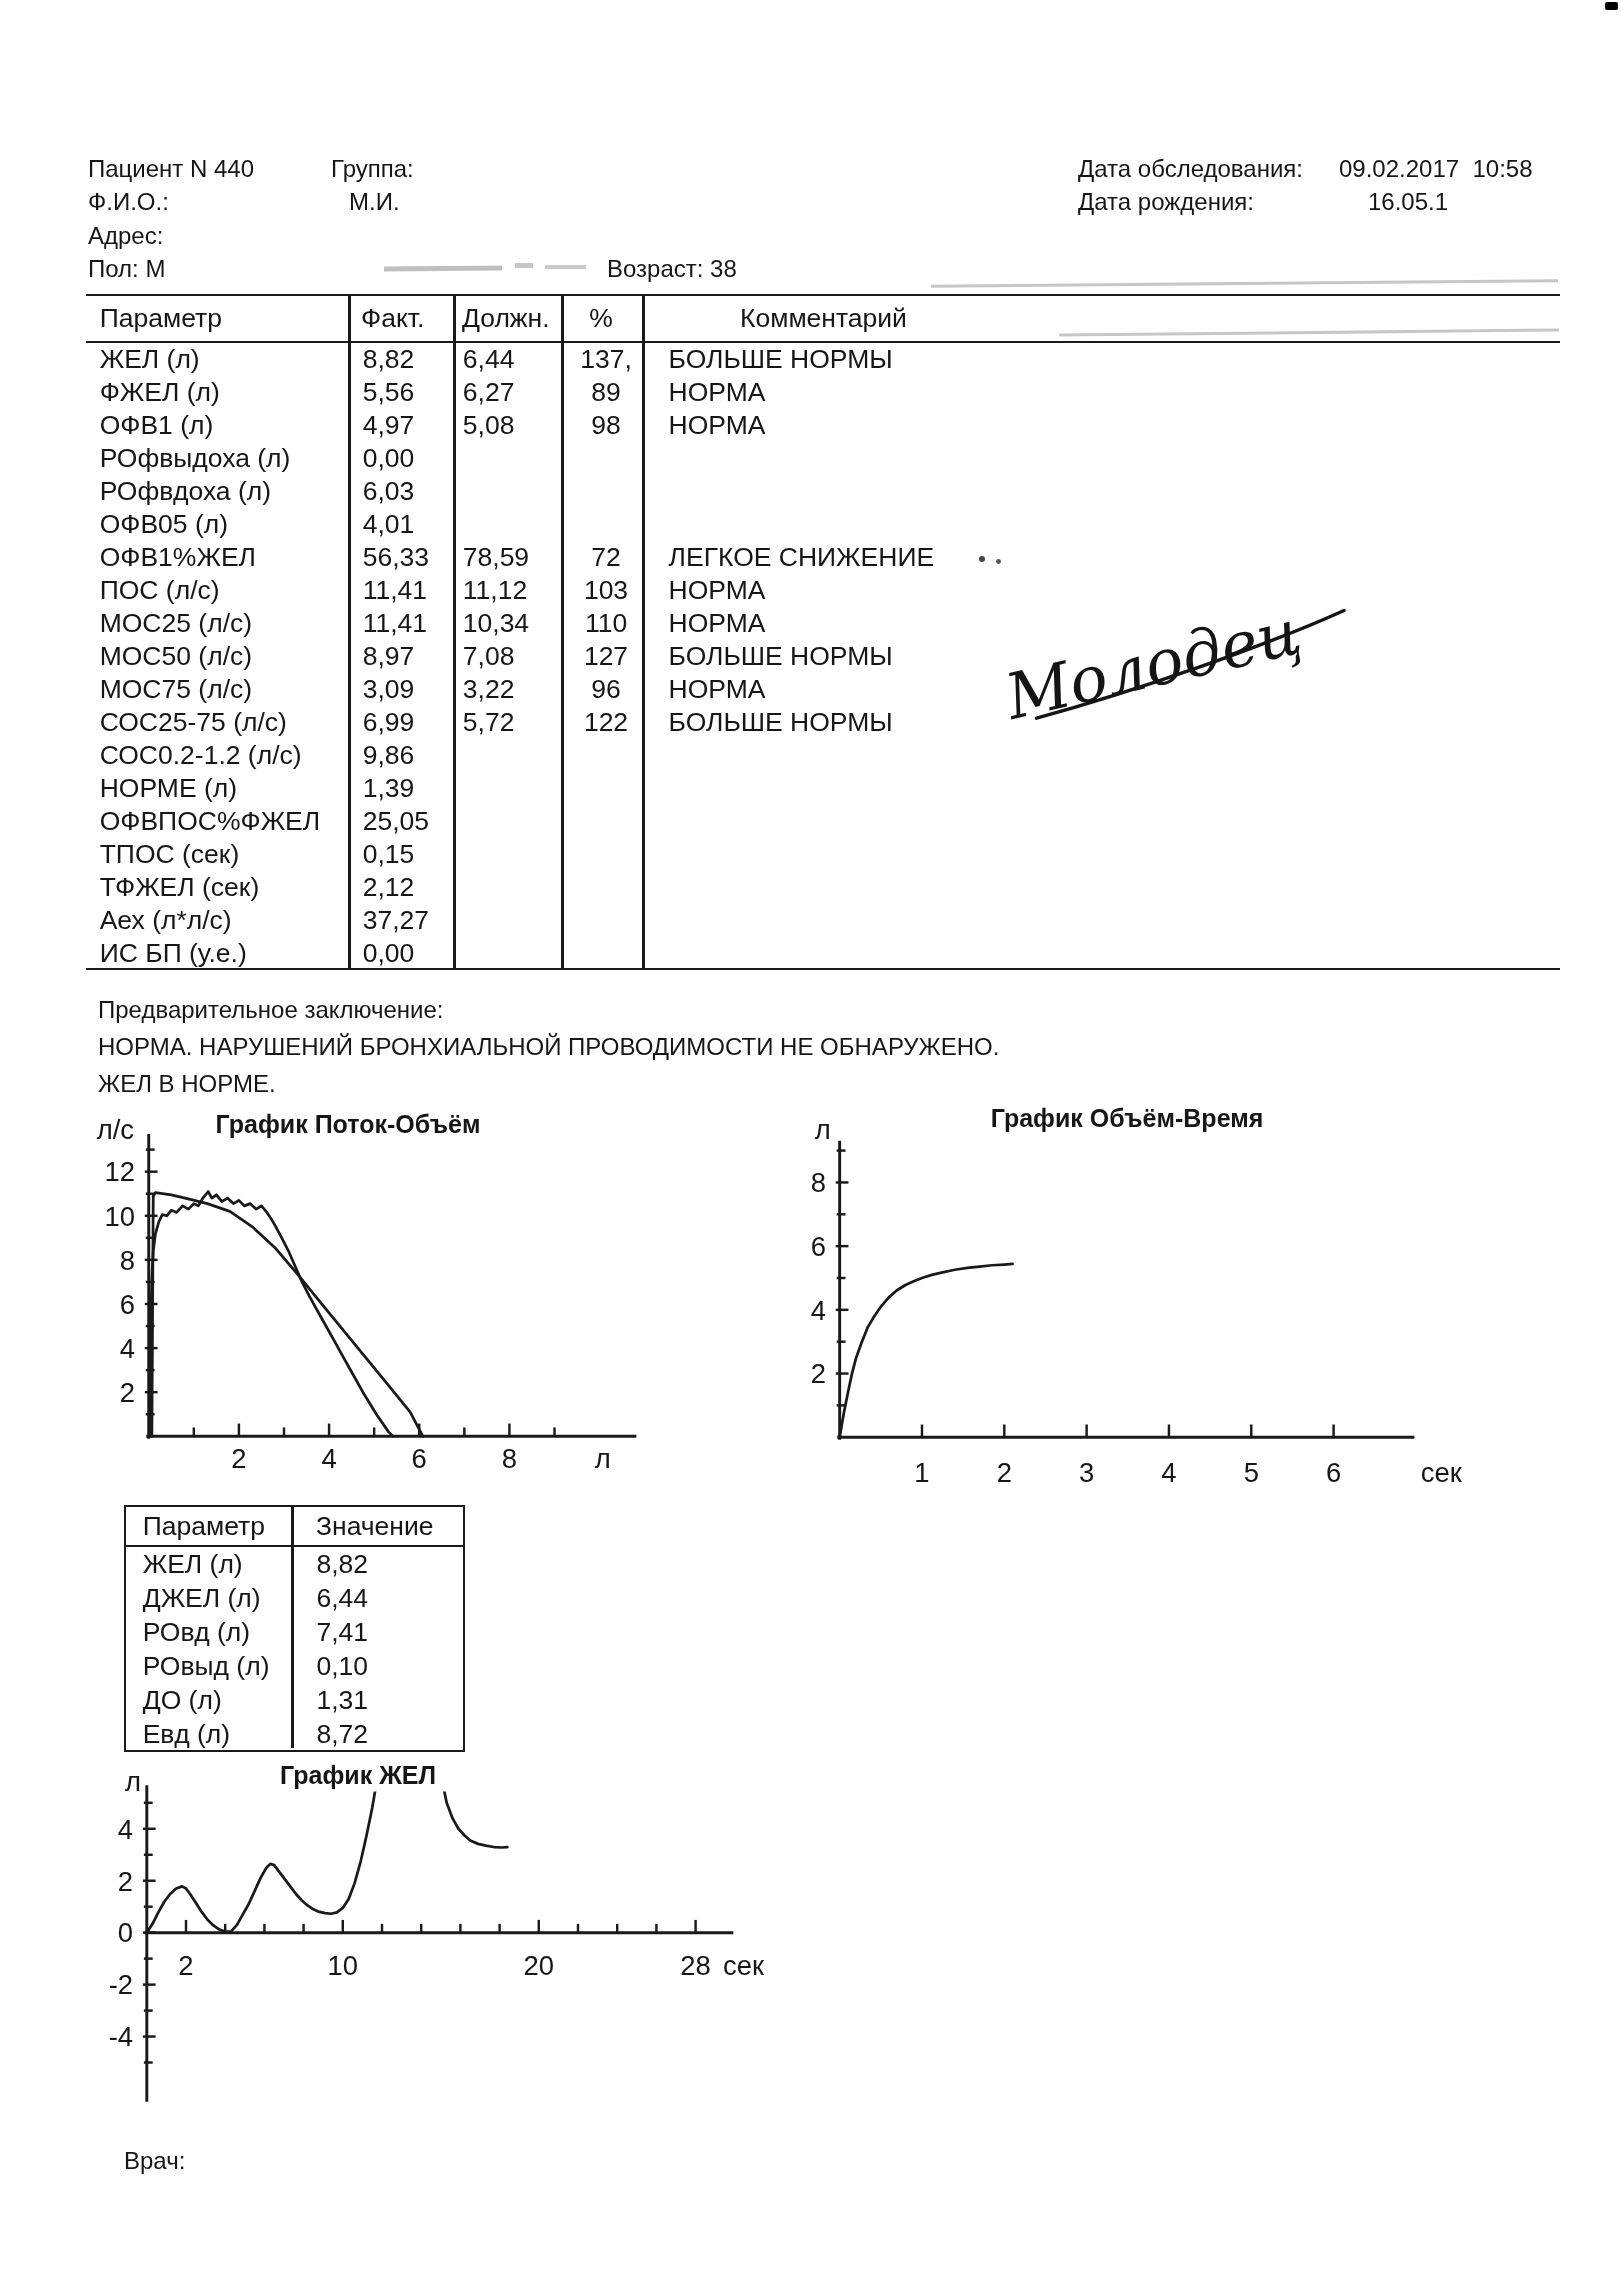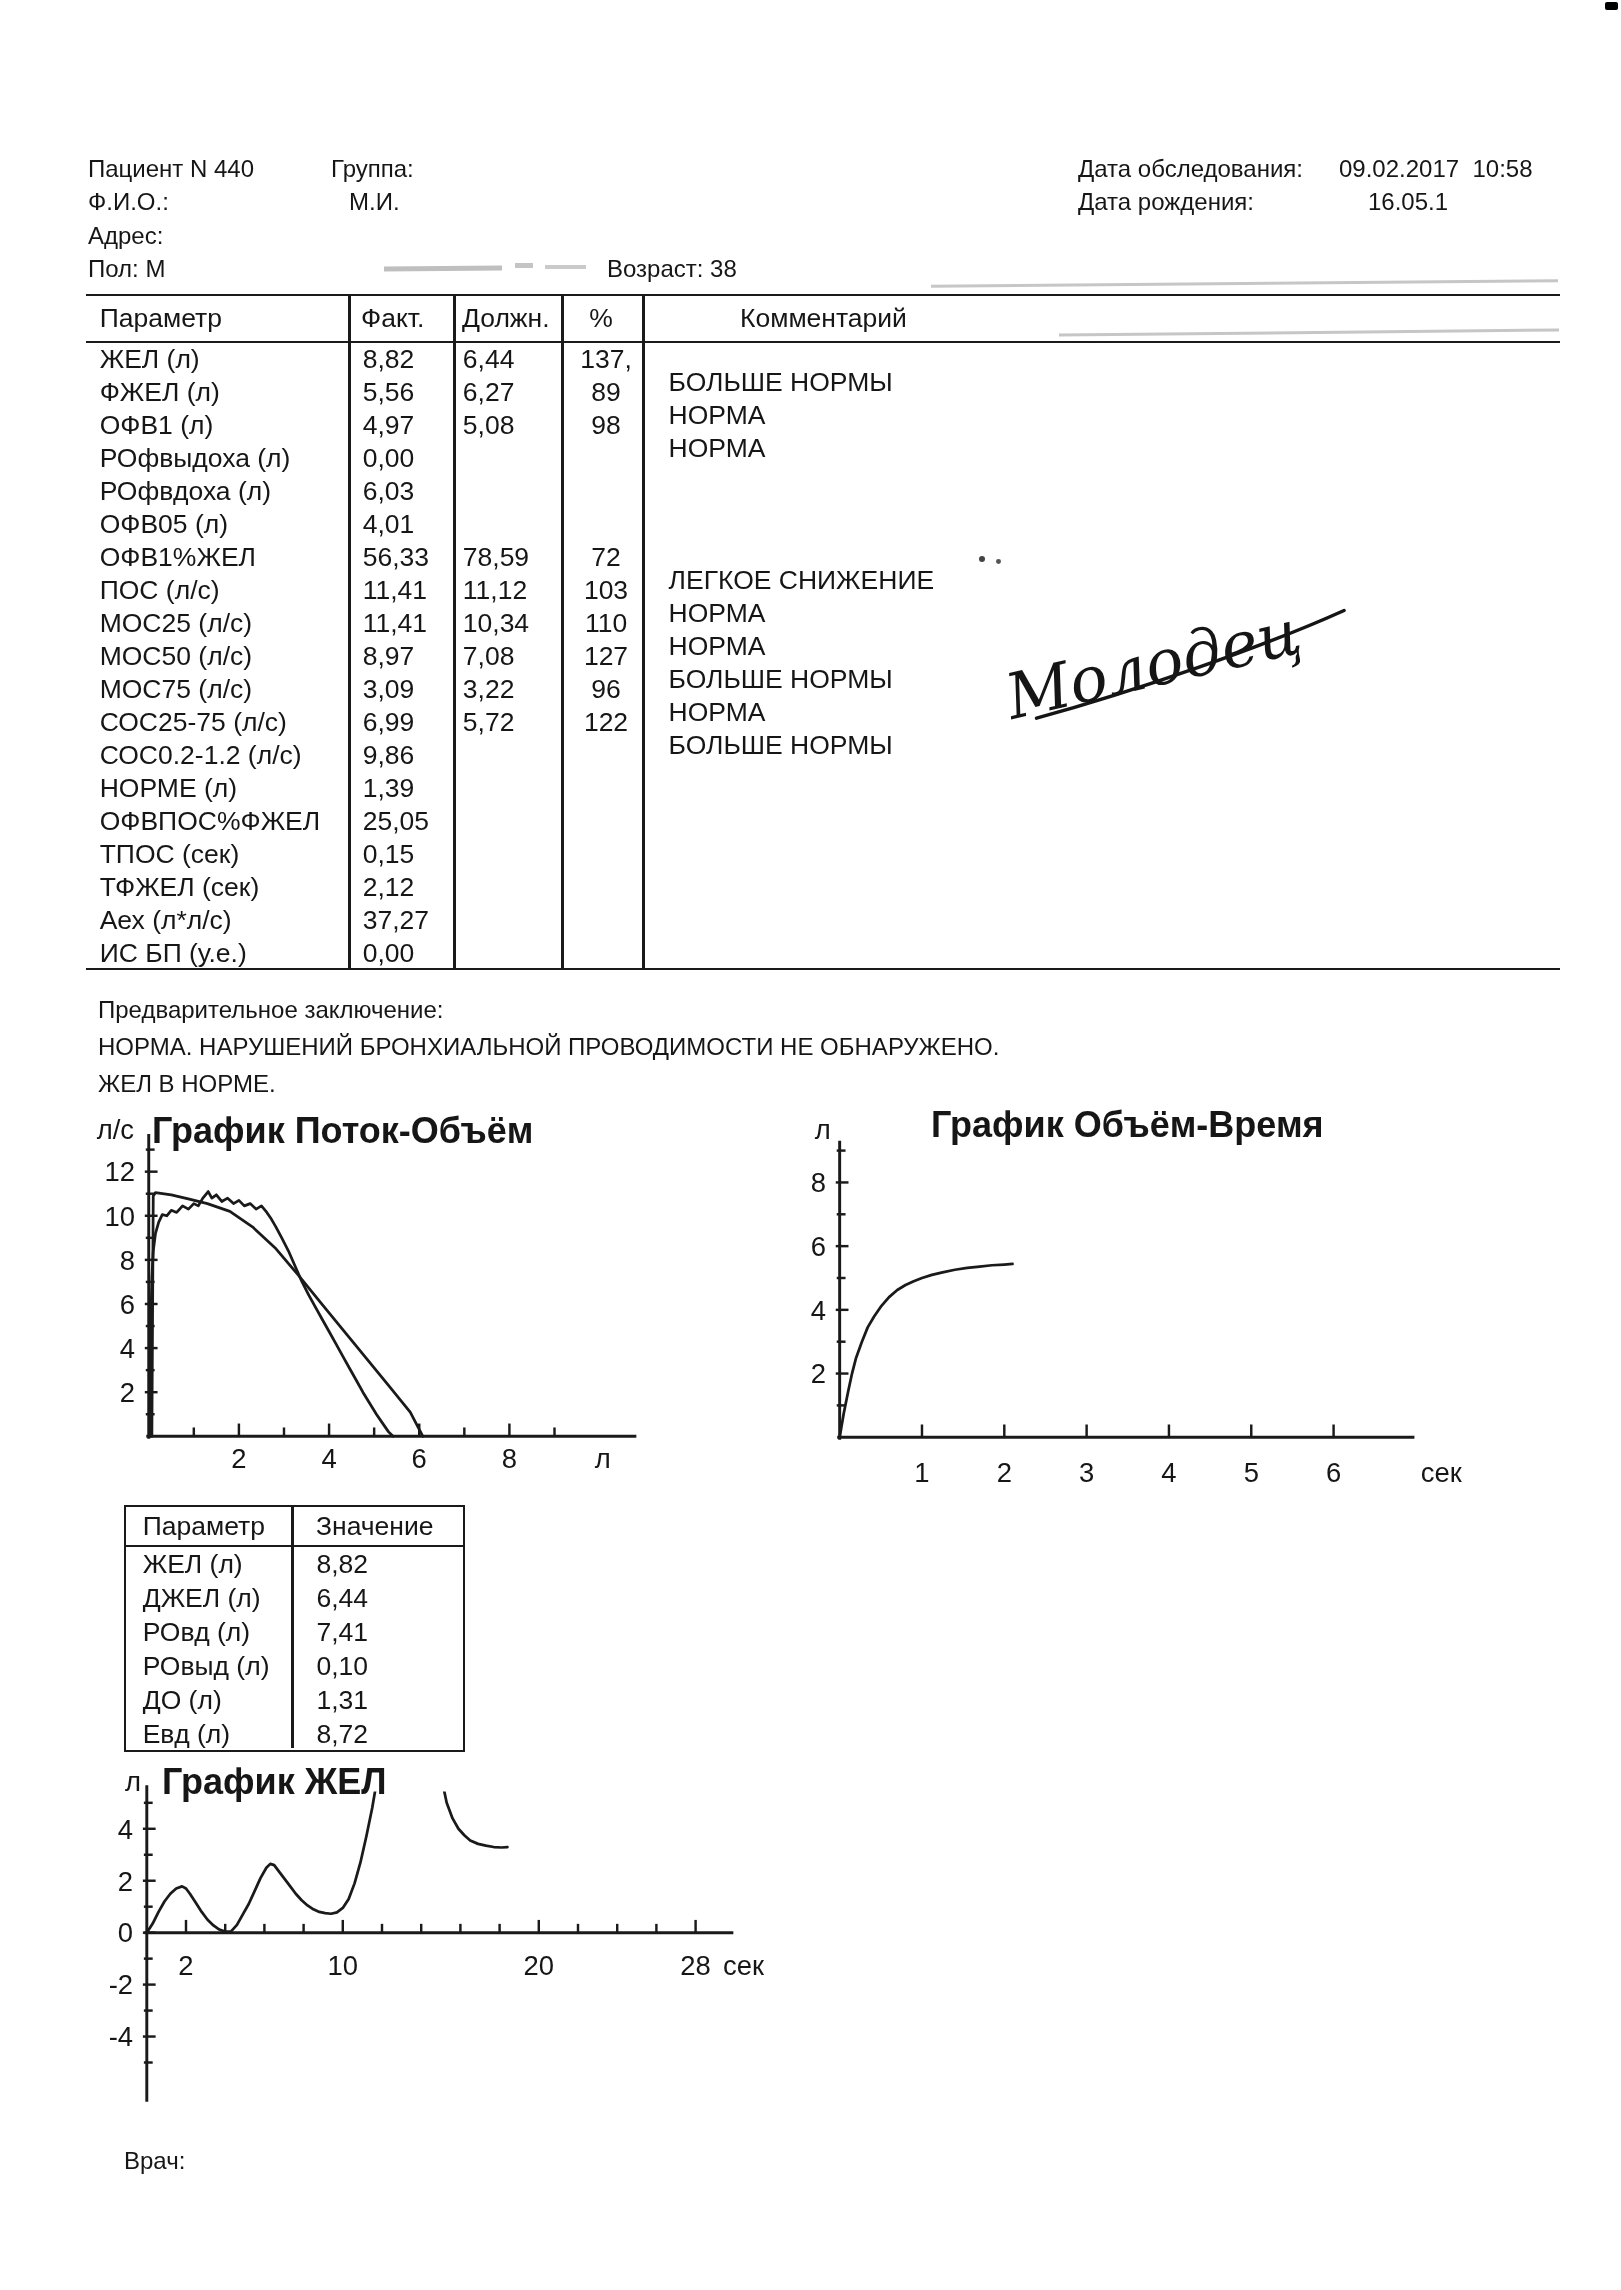--- a/index.html
+++ b/index.html
@@ -13,29 +13,29 @@
   .mtable{left:86px;top:294px;width:1474px;height:676px;border-top:2.9px solid #1a1a1a;border-bottom:2.9px solid #1a1a1a;box-sizing:border-box;}
   .mt-head{position:relative;height:47px;border-bottom:2.9px solid #1a1a1a;box-sizing:border-box;}
   .mt-head span{position:absolute;top:0;font-size:26.5px;line-height:44px;white-space:nowrap;}
   .h-param{left:13.7px;} .h-fact{left:275px;} .h-dolzh{left:376px;}
   .h-pct{left:475px;width:80px;text-align:center;} .h-comm{left:654px;}
   .vline{position:absolute;top:0;width:2.9px;height:100%;background:#1a1a1a;}
   .trow{display:flex;height:33px;font-size:26.5px;line-height:33px;white-space:nowrap;}
   .cell{box-sizing:border-box;overflow:visible;}
   .c1{width:262px;padding-left:13.7px;} .c2{width:105px;padding-left:14.7px;}
   .c3{width:109px;padding-left:9.8px;} .c4{width:88px;text-align:center;}
-  .c5{flex:1;padding-left:18.6px;margin-top:23px;}
+  .c5{flex:1;padding-left:18.6px;}
   
   .vctable{left:124px;top:1505px;width:341px;height:247px;border:2.9px solid #1a1a1a;box-sizing:border-box;}
   .vc-head{position:relative;height:40px;border-bottom:2.9px solid #1a1a1a;box-sizing:border-box;}
   .vc-head span{position:absolute;top:0;font-size:26.5px;line-height:38px;white-space:nowrap;}
   .vh1{left:16.7px;} .vh2{left:190px;}
   .vrow{display:flex;height:34px;font-size:26.5px;line-height:34px;white-space:nowrap;}
   .v1{width:165px;padding-left:16.7px;box-sizing:border-box;} .v2{padding-left:25.5px;}
-  .chart-title{font-size:36px;font-weight:bold;text-align:left;width:392px;white-space:nowrap;}
+  .chart-title{font-size:25px;font-weight:bold;text-align:center;width:392px;white-space:nowrap;}
   svg .ax{stroke:#1a1a1a;stroke-width:3;stroke-linecap:square;}
   svg .tk{stroke:#1a1a1a;stroke-width:2.5;}
   svg .crv{fill:none;stroke:#1a1a1a;stroke-width:2.8;stroke-linejoin:round;stroke-linecap:round;}
   svg .tl{font-family:"Liberation Sans",sans-serif;font-size:28px;fill:#161616;}
   svg .tm{text-anchor:middle;} svg .te{text-anchor:end;}
   .sig{font-family:"DejaVu Serif",serif;font-style:italic;font-size:64px;fill:#151515;}
   .sigline{fill:none;stroke:#151515;stroke-width:3.5;stroke-linecap:round;}
   .artifact{background:#8a8a8a;}
   .speck{background:#000;border-radius:2px;}
   .faintline{background:#c6c6c6;}

